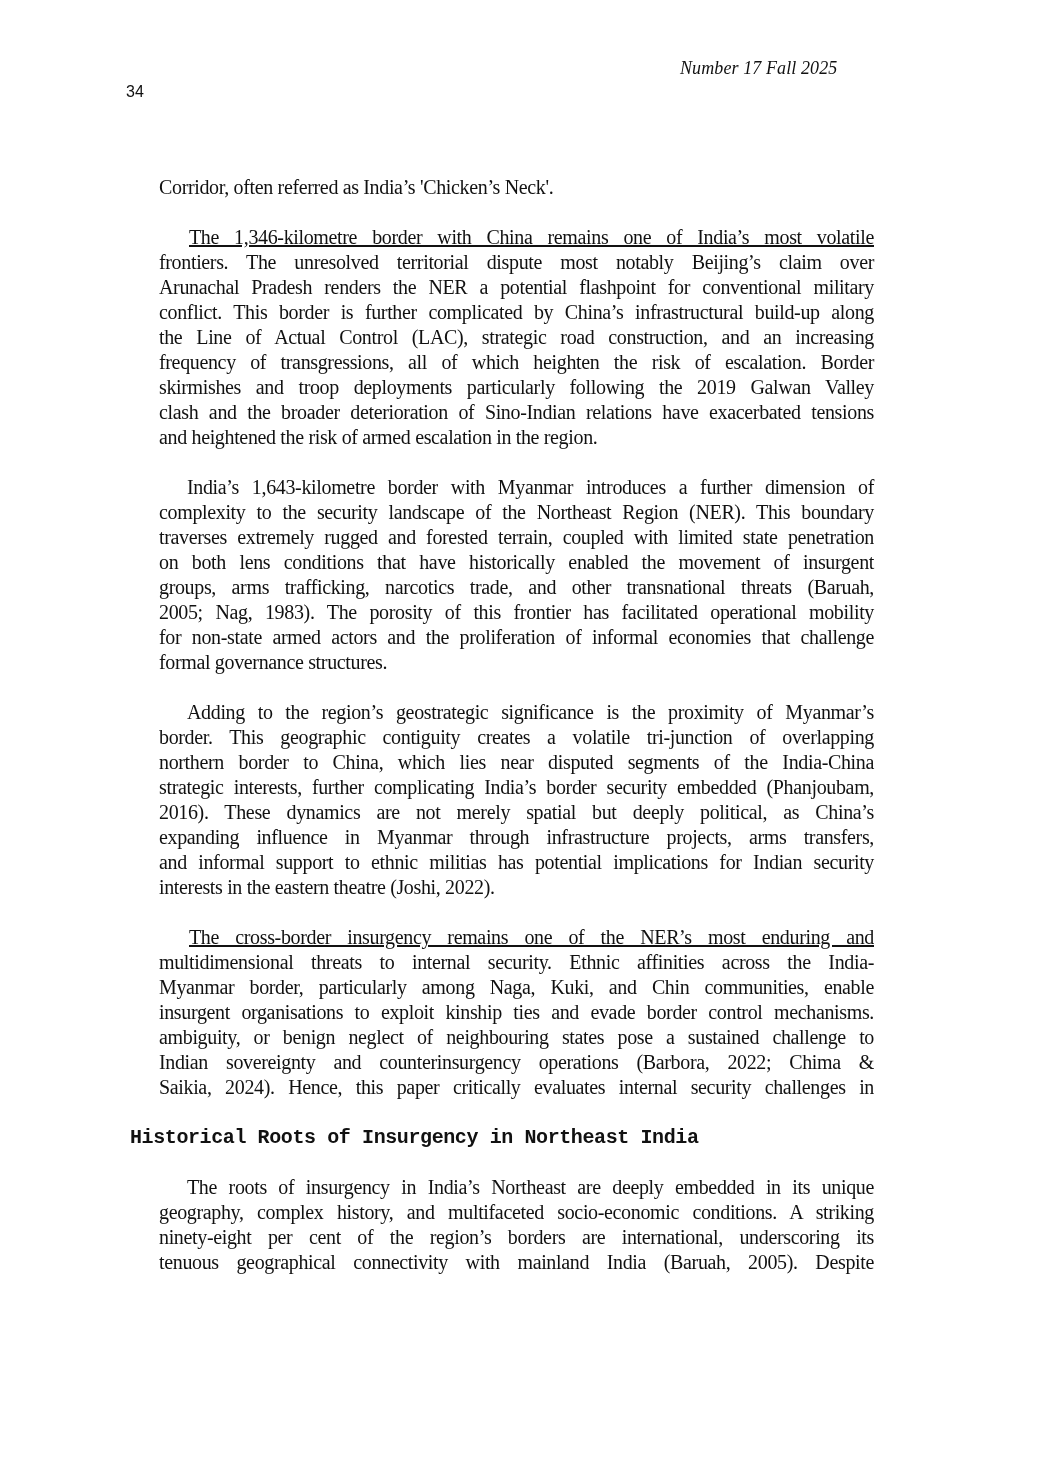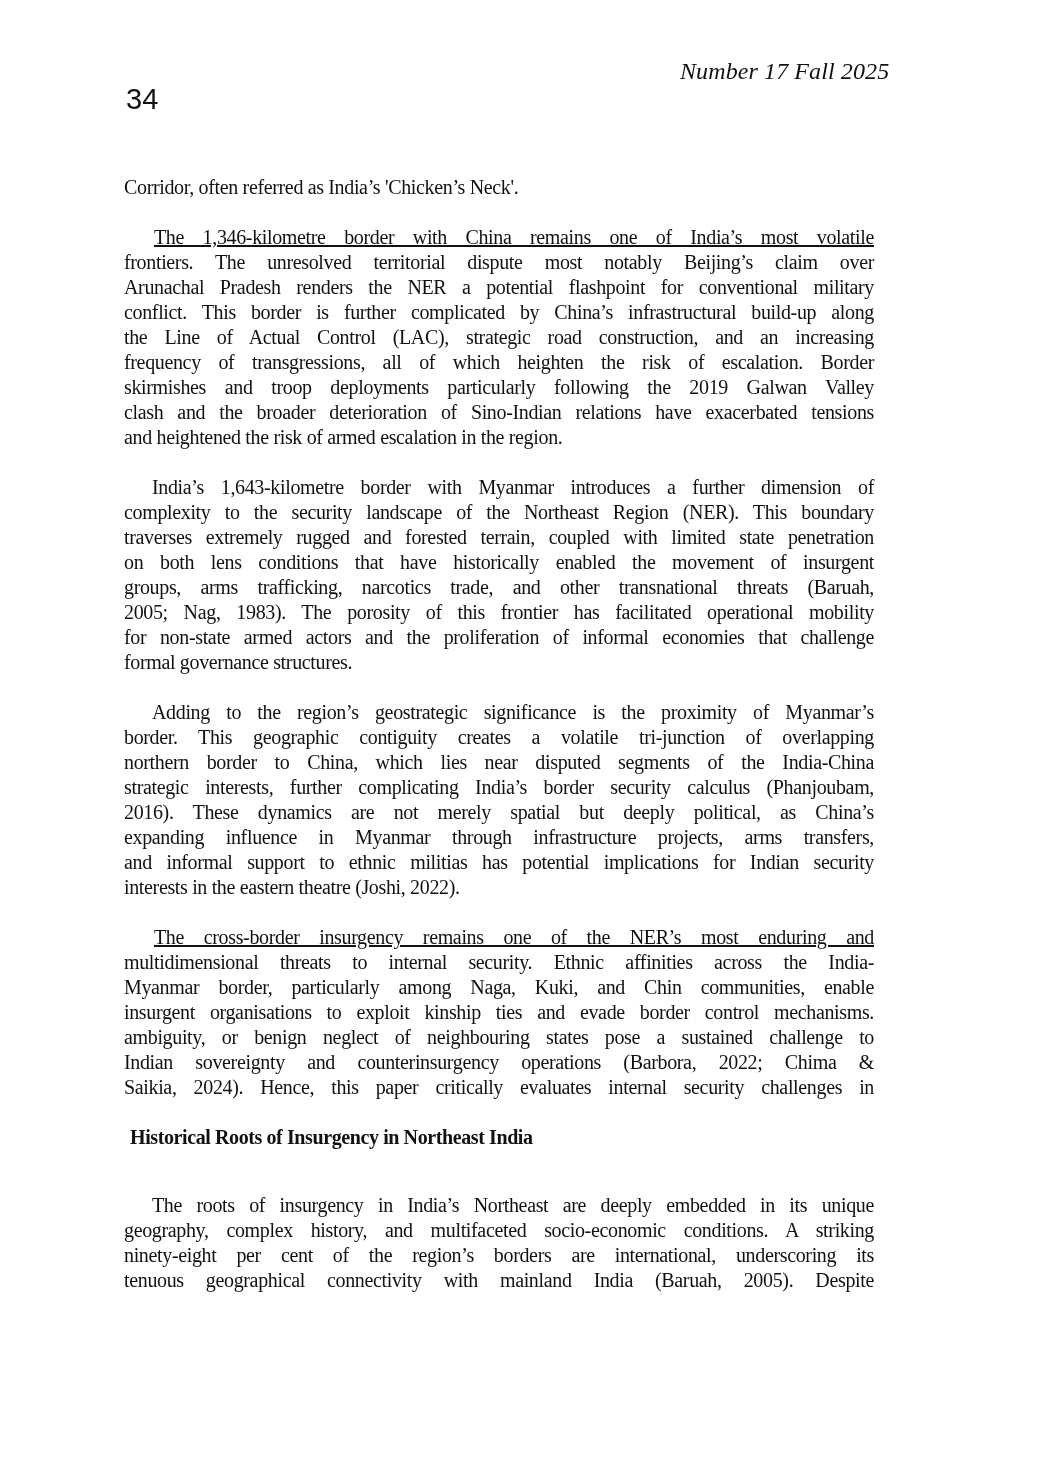--- a/index.html
+++ b/index.html
@@ -13,67 +13,68 @@
       position: relative;
       overflow: hidden;
       color: #111111;
     }
     .running-header {
       position: absolute;
       top: 58px;
       left: 680px;
       font-family: "Liberation Serif", serif;
       font-style: italic;
-      font-size: 24px;
+      font-size: 18px;
       letter-spacing: 0.1px;
     }
     .page-number {
       position: absolute;
       top: 83px;
       left: 126px;
       font-family: "Liberation Sans", sans-serif;
-      font-size: 29px;
+      font-size: 16px;
     }
     .content {
       position: absolute;
       left: 124px;
       top: 175px;
       width: 750px;
       font-family: "Liberation Serif", serif;
       font-size: 20px;
       line-height: 25px;
     }
     .line {
       display: block;
       height: 25px;
       white-space: nowrap;
       text-align: justify;
       text-align-last: justify;
       letter-spacing: -0.35px;
+      margin-left: 35px;
     }
     .line.last {
       text-align-last: left;
     }
     .para {
       margin: 0 0 25px 0;
     }
     .indent {
       padding-left: 30px;
       text-decoration: underline;
     }
     .indent-s {
       padding-left: 28px;
     }
     .heading {
-      font-family: Liberation Serif, serif;
+      font-family: Liberation Mono, monospace;
       font-weight: bold;
       font-size: 20px;
       line-height: 25px;
       padding-left: 6px;
-      margin: 0 0 43px 0;
+      margin: 0 0 25px 0;
       letter-spacing: -0.4px;
     }
   </style>
 </head>
 <body>
 
 <div class="running-header">Number 17 Fall 2025</div>
 <div class="page-number">34</div>
 
 <div class="content">
@@ -102,21 +103,21 @@
     <span class="line">groups, arms trafficking, narcotics trade, and other transnational threats (Baruah,</span>
     <span class="line">2005; Nag, 1983). The porosity of this frontier has facilitated operational mobility</span>
     <span class="line">for non-state armed actors and the proliferation of informal economies that challenge</span>
     <span class="line last">formal governance structures.</span>
   </div>
 
   <div class="para">
     <span class="line indent-s">Adding to the region’s geostrategic significance is the proximity of Myanmar’s</span>
     <span class="line">border. This geographic contiguity creates a volatile tri-junction of overlapping</span>
     <span class="line">northern border to China, which lies near disputed segments of the India-China</span>
-    <span class="line">strategic interests, further complicating India’s border security calculus (Phanjoubam,</span>
+    <span class="line">strategic interests, further complicating India’s border security embedded (Phanjoubam,</span>
     <span class="line">2016). These dynamics are not merely spatial but deeply political, as China’s</span>
     <span class="line">expanding influence in Myanmar through infrastructure projects, arms transfers,</span>
     <span class="line">and informal support to ethnic militias has potential implications for Indian security</span>
     <span class="line last">interests in the eastern theatre (Joshi, 2022).</span>
   </div>
 
   <div class="para">
     <span class="line indent">The cross-border insurgency remains one of the NER’s most enduring and</span>
     <span class="line">multidimensional threats to internal security. Ethnic affinities across the India-</span>
     <span class="line">Myanmar border, particularly among Naga, Kuki, and Chin communities, enable</span>

